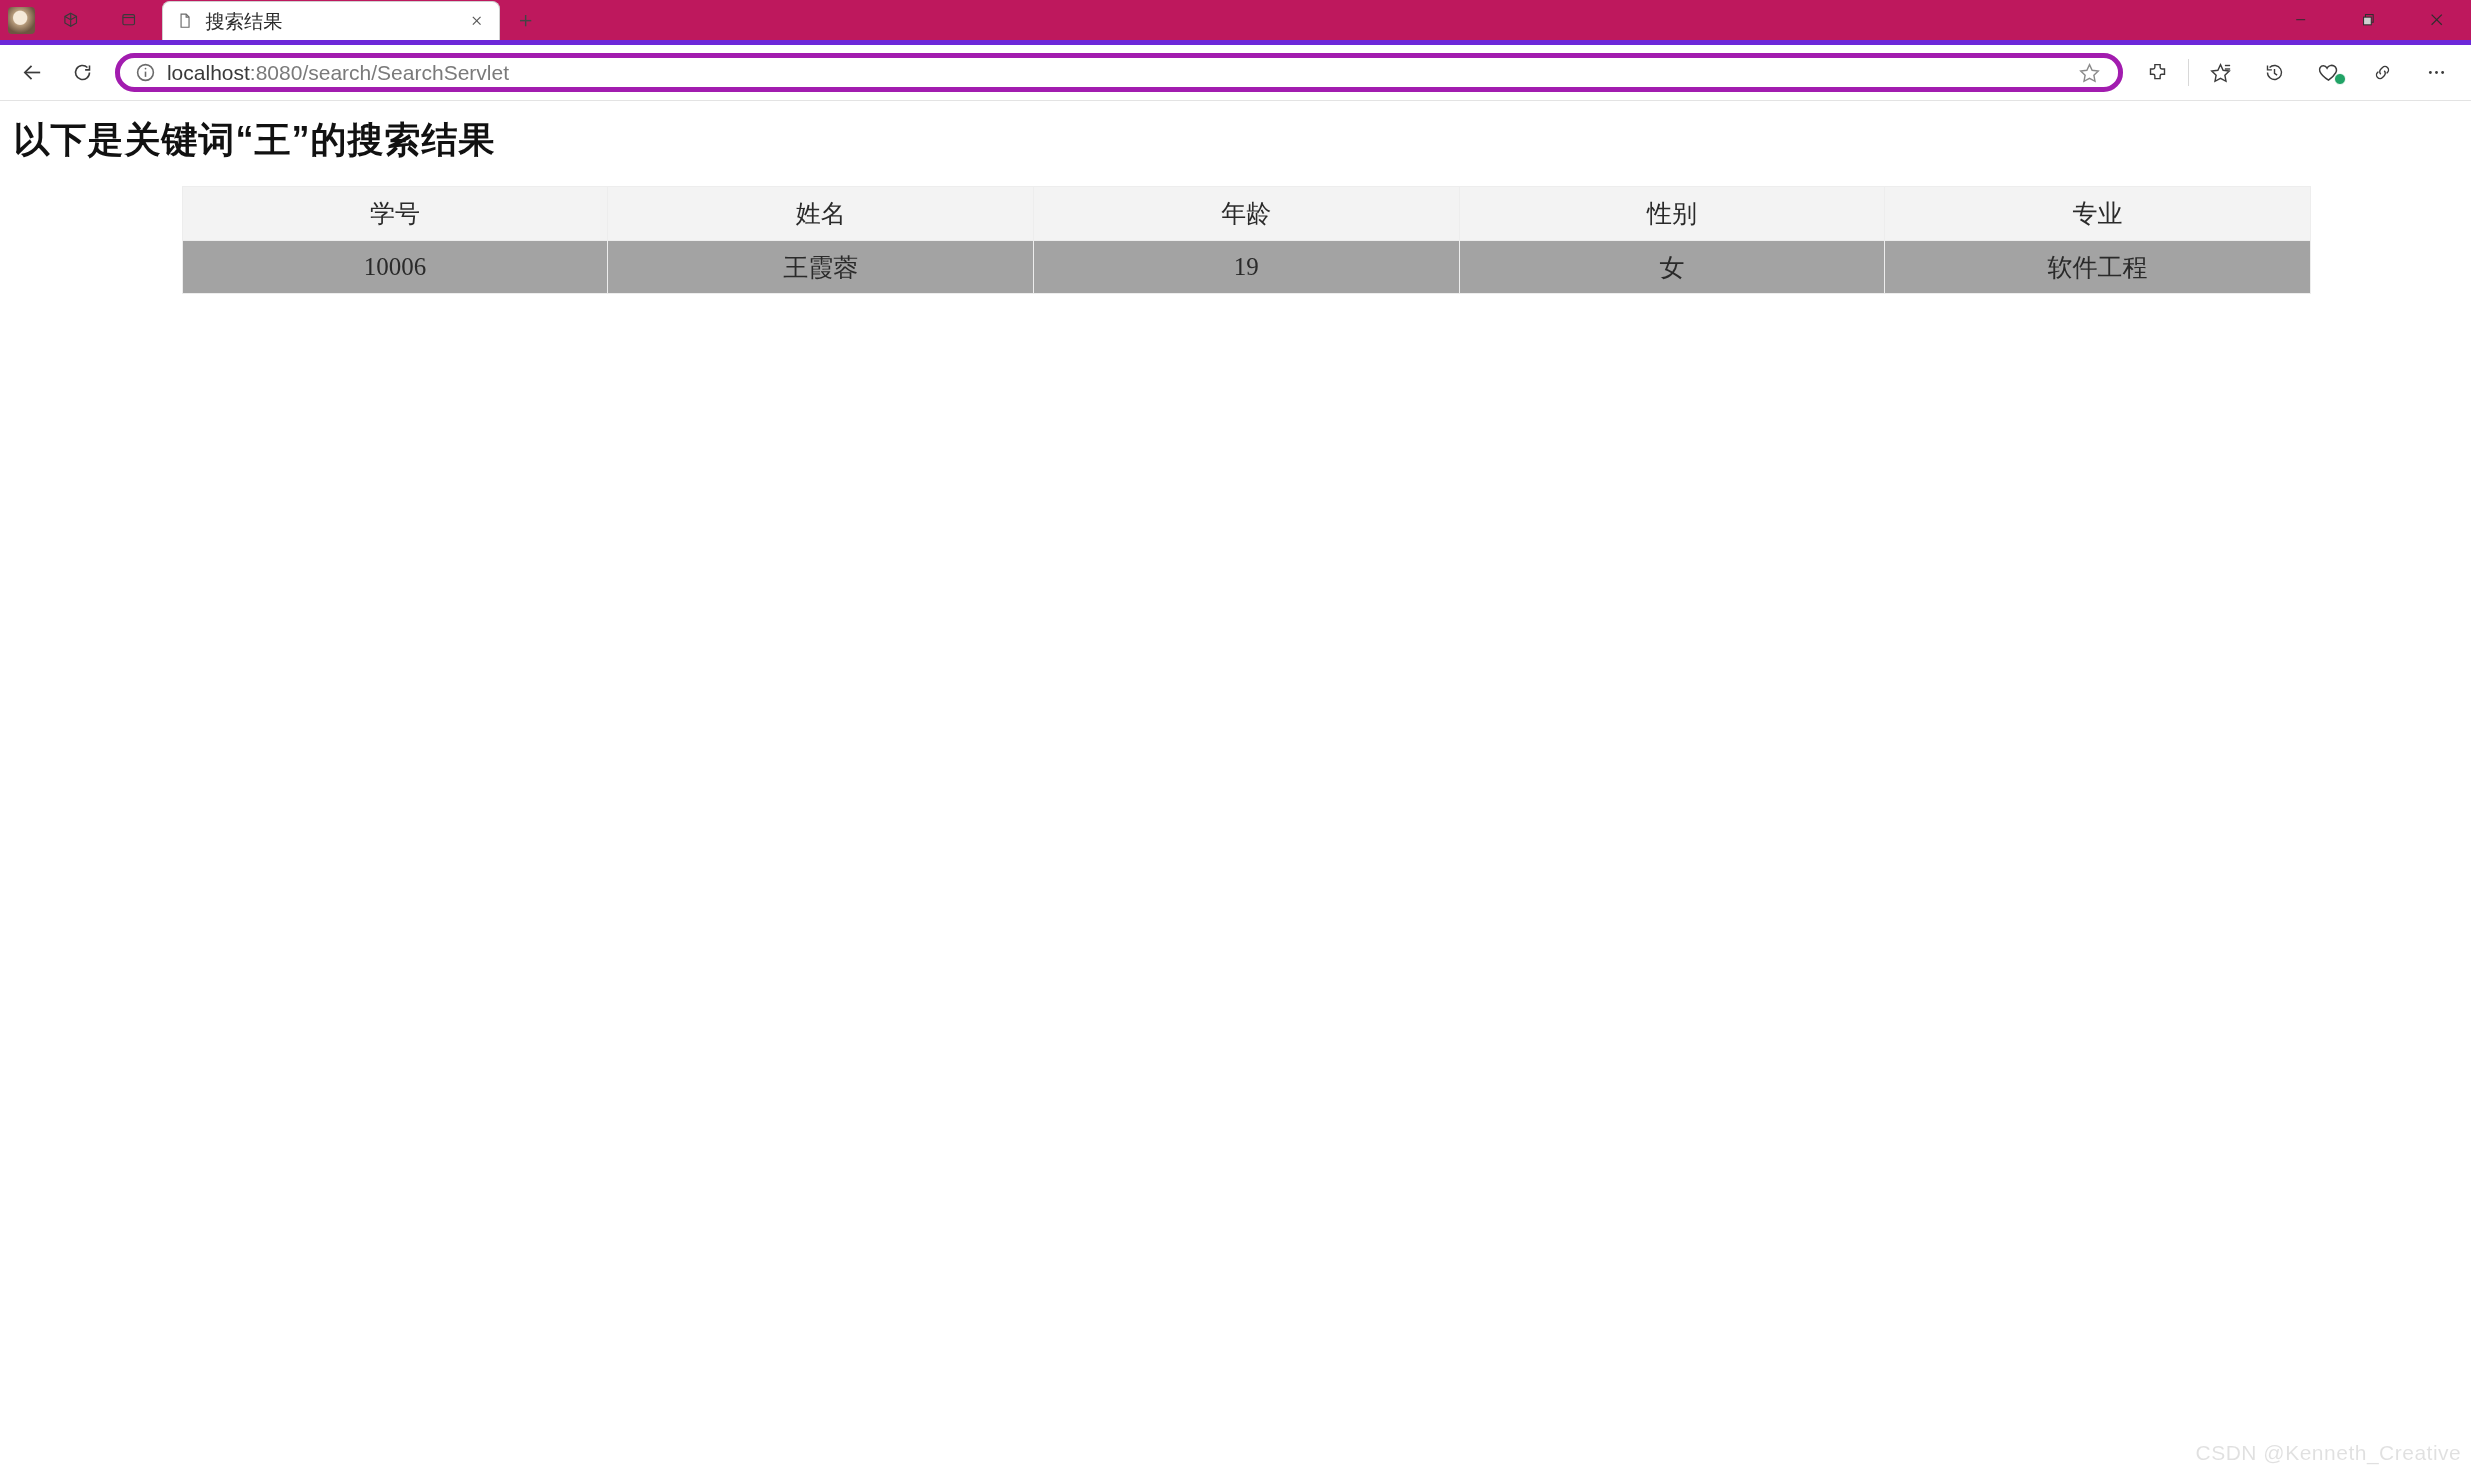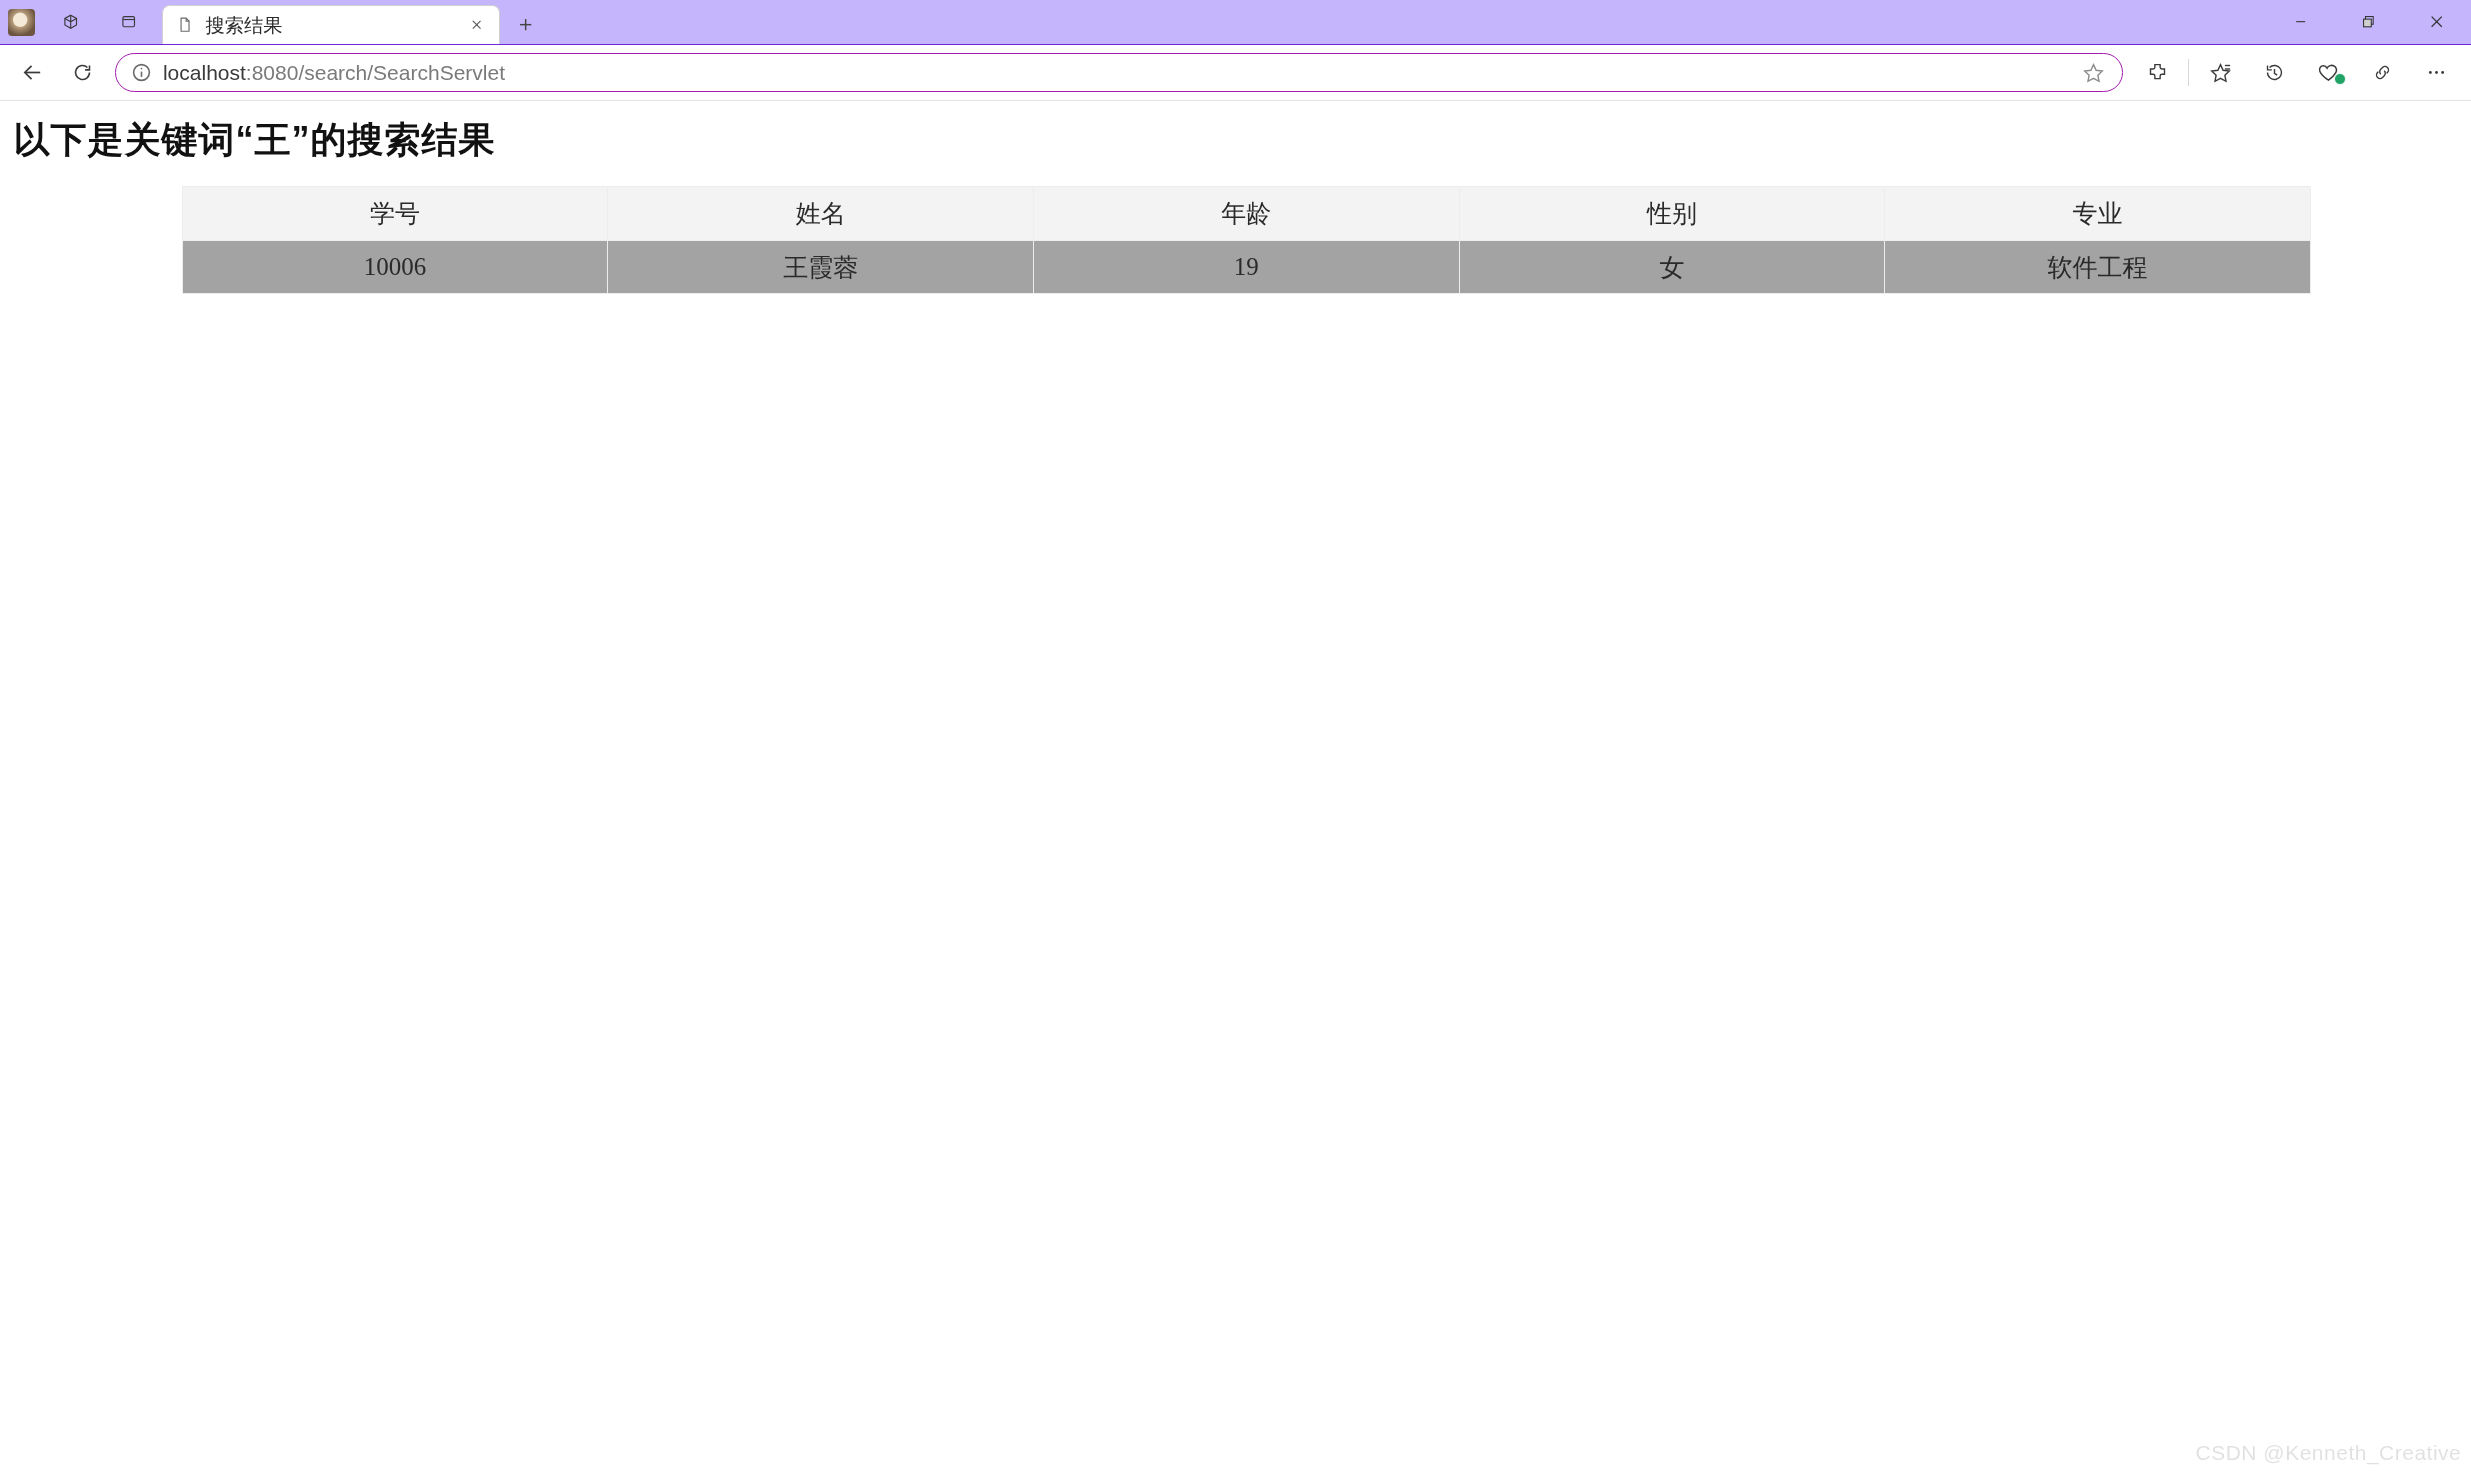--- a/index.html
+++ b/index.html
@@ -1,22 +1,22 @@
 <!DOCTYPE html>
 <html><head>
   <meta charset="utf-8">
   <style>
     * { box-sizing: border-box; margin: 0; padding: 0; }
     html, body { width: 100%; height: 100%; font-family: "Microsoft YaHei", Arial, sans-serif; background: #fff; }
     body { display: flex; flex-direction: column; overflow: hidden; }
 
     
     .titlebar {
-      display: flex; align-items: center; height: 45px; background: #c4b5fd;
-      border-bottom: 1px solid #6d28d9; user-select: none;
+      display: flex; align-items: center; height: 45px; background: #be185d;
+      border-bottom: 5px solid #6d28d9; user-select: none;
     }
     .titlebar-left { display: flex; align-items: center; height: 100%; }
     .profile-icon {
       width: 42px; height: 42px; display: flex; align-items: center; justify-content: center;
     }
     .profile-icon .avatar {
       width: 27px; height: 27px; border-radius: 3.9px;
       background: radial-gradient(circle at 45% 40%, #f5e9d8 30%, #b59a7a 35%, #6d5641 70%);
     }
     .winbtn {
@@ -41,21 +41,21 @@
     
     .toolbar {
       display:flex; align-items:center; height: 56px; background:#ffffff;
       border-bottom: 1px solid #e3e3e3; padding: 0 7.7px;
     }
     .navbtn {
       width: 50px; height: 44px; display:flex;align-items:center;justify-content:center; color:#3b3b3b;
       border-radius: 3.9px;
     }
     .addrbar {
-      flex:1; height: 39px; border: 1px solid #a21caf; border-radius: 19.3px;
+      flex:1; height: 39px; border: 5px solid #a21caf; border-radius: 19.3px;
       display:flex; align-items:center; padding: 0 7.7px 0 7.7px; margin: 0 7.7px;
       background:#fff;
     }
     .site-info { width: 35px; height: 35px; display:flex;align-items:center;justify-content:center;color:#6a6a6a; }
     .url-text { font-size: 21px; color:#6f6f6f; margin-left: 3.9px; display:flex; align-items:center; }
     .url-host { color:#3a3a3a; }
     .url-port, .url-path { color:#7a7a7a; }
     .addr-actions { margin-left:auto; display:flex; align-items:center; }
     .addr-actions .navbtn { width:42px; }
     .tool-icons { display:flex; align-items:center; }

